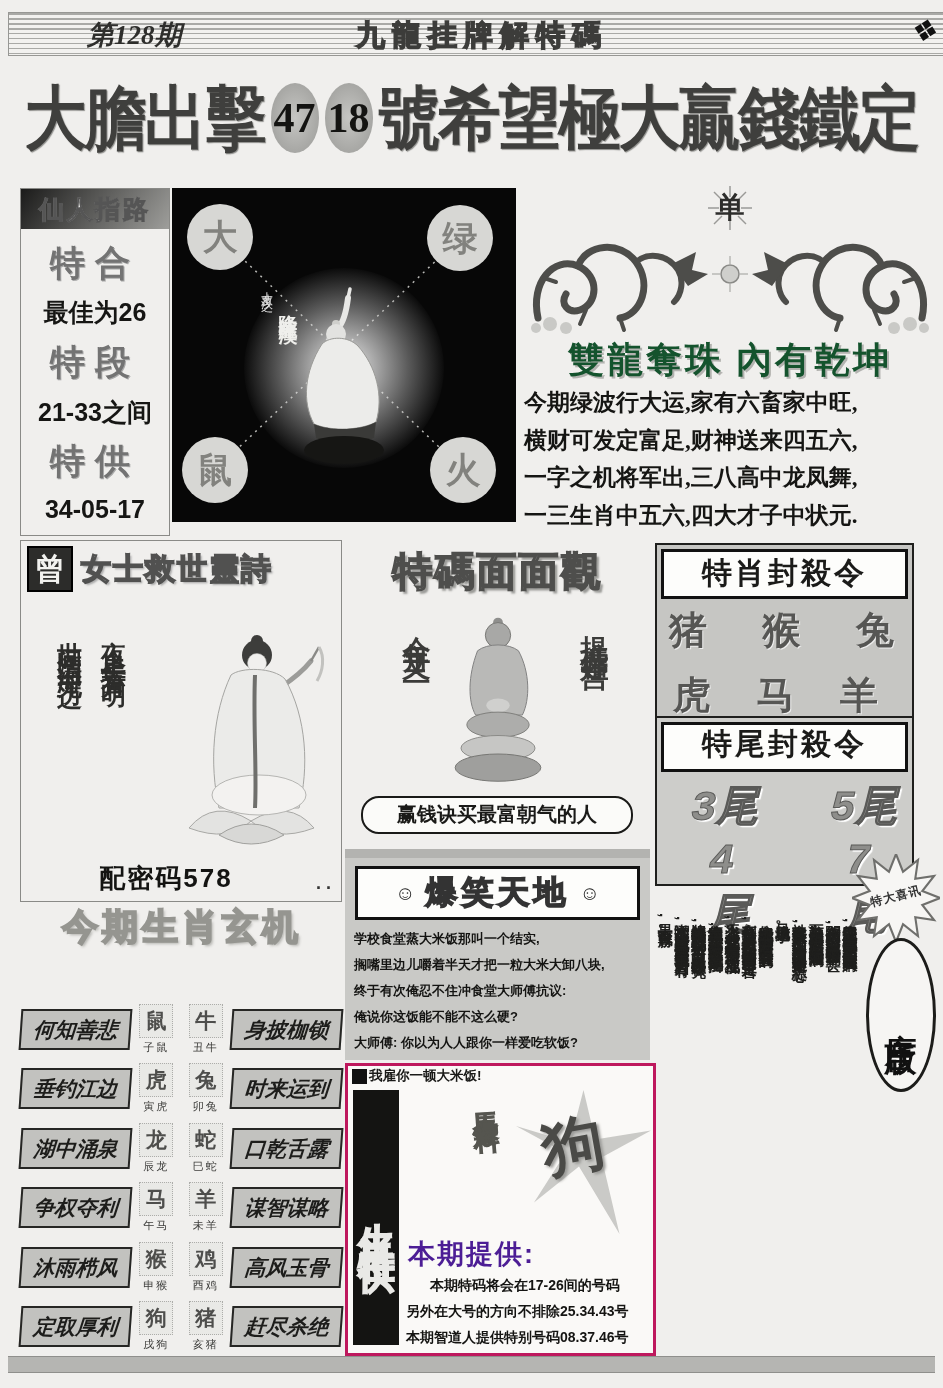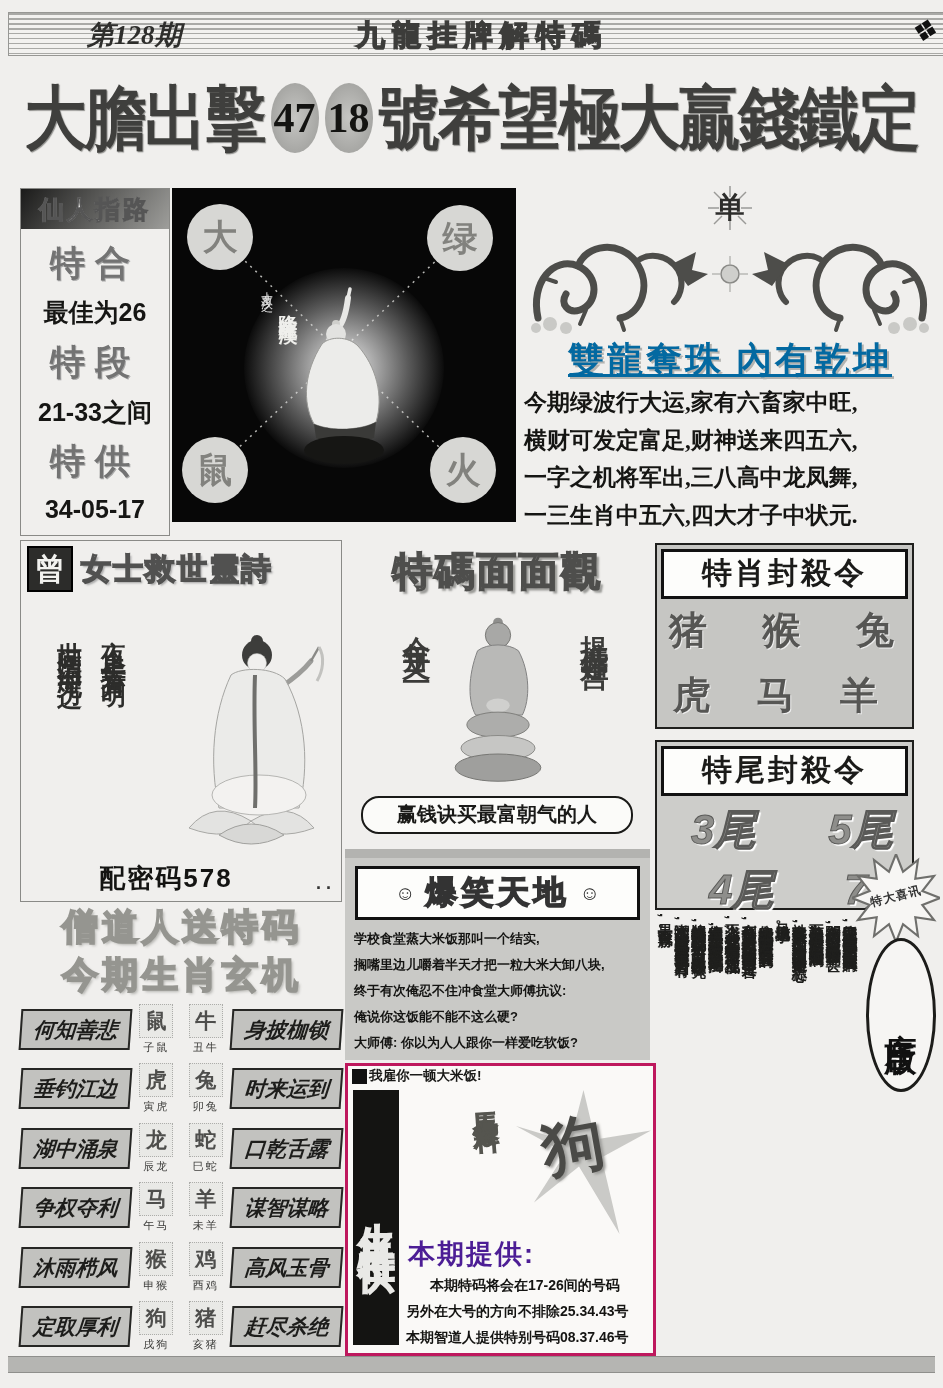--- a/index.html
+++ b/index.html
@@ -41,21 +41,21 @@
   .corner{width:66px;height:66px;border-radius:50%;background:#d7d7d4;display:flex;align-items:center;justify-content:center;
           font-size:35px;font-weight:900;color:#82827e;font-family:"Liberation Serif",serif;}
   .cap-s{left:86px;top:94px;height:90px;font-size:12px;color:#ddd;letter-spacing:2px;}
   .cap-l{left:103px;top:112px;height:100px;font-size:19px;font-weight:bold;color:#efefec;letter-spacing:3px;}
 
   
   .dragonp{left:520px;top:188px;width:420px;height:347px;}
   .dan-wrap{left:0;right:0;top:0;height:40px;display:flex;align-items:center;justify-content:center;}
   .dan{font-size:29px;font-weight:900;color:#2d2d2b;position:relative;z-index:2;}
   .dragon-title{left:0;right:0;top:148px;text-align:center;font-size:36px;font-weight:900;letter-spacing:3px;
-                color:#0369a1;text-shadow:2px 2px 0 #b3b3b0;text-decoration:underline;}
+                color:#14532d;text-shadow:2px 2px 0 #b3b3b0;}
   .dragon-lines{left:4px;top:196px;width:412px;font-size:23px;line-height:37.5px;font-weight:bold;color:#151513;
                 font-family:Liberation Serif, serif;}
 
   
   .poemp{left:20px;top:540px;width:320px;height:360px;border:1px solid #8a8a87;}
   .poem-head{position:absolute;left:6px;top:5px;display:flex;align-items:center;gap:8px;}
   .zeng-box{width:42px;height:42px;background:#2c2c2a;border:2px solid #000;color:#f2f2ef;font-size:30px;font-weight:900;
             display:flex;align-items:center;justify-content:center;}
   .poem-title{font-size:30px;font-weight:900;letter-spacing:2px;color:#d9d9d6;-webkit-text-stroke:1.5px #515150;text-shadow:2px 2px 2px #aaa;}
   .poem-body{left:26px;top:80px;height:262px;font-size:25px;font-weight:bold;color:#2d2d2b;letter-spacing:7px;
@@ -74,21 +74,21 @@
 
   
   .banbox{border:2.5px solid #1f1f1d;background:#c6c6c3;}
   .ban-head{margin:4px;background:#fdfdfb;border:3px solid #111;height:44px;line-height:42px;text-align:center;
             font-size:30px;font-weight:900;letter-spacing:3px;color:#1b1b19;}
   .ban-row{display:flex;justify-content:space-between;font-size:38px;font-weight:900;color:#565654;
            font-family:"Liberation Serif",serif;text-shadow:1px 1px 0 #eee;}
   .wei-row{display:flex;font-size:42px;font-weight:900;color:#8e8e8b;-webkit-text-stroke:1px #5a5a58;
            text-shadow:2px 2px 1px #fff;font-style:italic;}
   .banxiao{left:655px;top:543px;width:255px;height:182px;}
-  .banwei{left:655px;top:740px;width:255px;height:166px;}
+  .banwei{left:655px;top:716px;width:255px;height:166px;font-family:Liberation Mono, monospace;}
 
   
   .monk{left:28px;top:903px;width:308px;text-align:center;line-height:48px;font-size:36px;font-weight:900;letter-spacing:4px;}
 
   
   .zgrid{left:20px;top:1002px;width:322px;height:352px;display:flex;flex-direction:column;justify-content:space-between;}
   .zrow{display:flex;align-items:center;height:55px;}
   .zlabel{width:110px;height:37px;background:#c2c2bf;border:2px solid #262624;display:flex;align-items:center;justify-content:center;
           font-size:21px;font-weight:bold;font-style:italic;color:#1d1d1b;font-family:"Liberation Serif",serif;transform:skewX(-4deg);}
   .zcell{width:51px;text-align:center;}
@@ -293,21 +293,20 @@
       <span>3尾</span>
       <span>5尾</span>
     </div>
     <div class="wei-row" style="padding:4px 0 0 52px;gap:70px">
       <span>4尾</span>
       <span>7尾</span>
     </div>
   </div>
 
   <div class="abs monk hollow serif">
-    <div>僧道人送特码</div>
     <div>今期生肖玄机</div>
   </div>
 
   <div class="abs zgrid">
     <div class="zrow">
       <div class="zlabel">何知善悲</div>
       <div class="zcell">
           <div class="stamp">鼠</div>
           <div class="zl">子鼠</div>
         </div>

